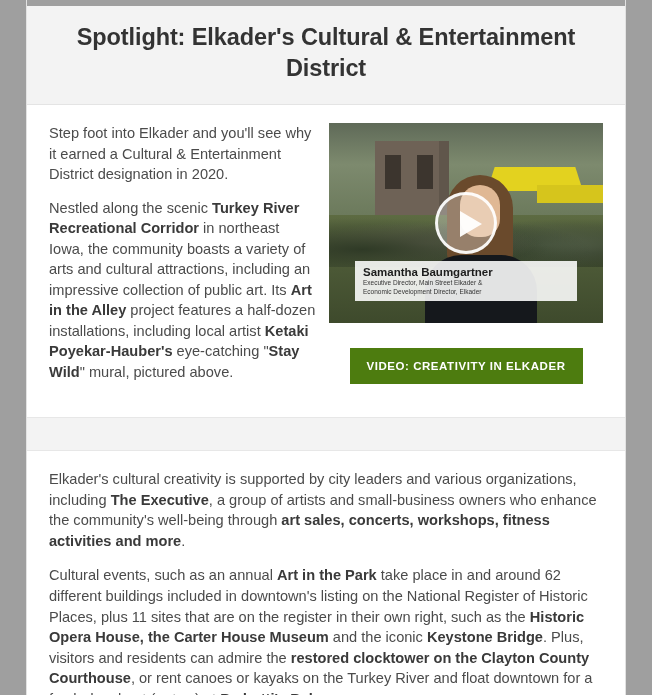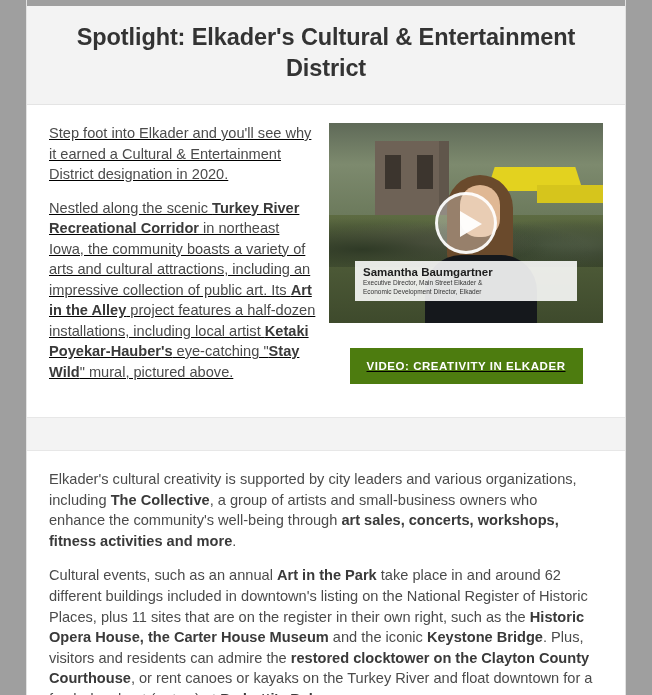--- a/index.html
+++ b/index.html
@@ -56,21 +56,20 @@
     line-height: 31px;
     font-weight: bold;
     color: #333333;
     text-align: center;
     letter-spacing: -0.1px;
   }
 
   
   .section {
     padding: 16px 22px 10px 22px;
-    text-decoration: underline;
   }
   .cols {
     display: flex;
     align-items: flex-start;
   }
   .col-text {
     width: 285px;
     padding-right: 12px;
     padding-top: 2px;
   }
@@ -277,19 +276,19 @@
             <button class="cta">VIDEO: CREATIVITY IN ELKADER</button>
           </div>
 
         </div>
       </div>
     </div>
 
     <div class="band"></div>
 
     <div class="section2">
-      <p><span>Elkader's cultural creativity is supported by city leaders and various organizations, including </span><strong>The Collective</strong><span>, a group of artists and small-business owners who enhance the community's well-being through </span><strong>art sales, concerts, workshops, fitness activities and more</strong><span>.</span></p>
+      <p><span>Elkader's cultural creativity is supported by city leaders and various organizations, including </span><strong>The Executive</strong><span>, a group of artists and small-business owners who enhance the community's well-being through </span><strong>art sales, concerts, workshops, fitness activities and more</strong><span>.</span></p>
 
       <p><span>Cultural events, such as an annual </span><strong>Art in the Park</strong><span> take place in and around 62 different buildings included in downtown's listing on the National Register of Historic Places, plus 11 sites that are on the register in their own right, such as the </span><strong>Historic Opera House, the Carter House Museum</strong><span> and the iconic </span><strong>Keystone Bridge</strong><span>. Plus, visitors and residents can admire the </span><strong>restored clocktower on the Clayton County Courthouse</strong><span>, or rent canoes or kayaks on the Turkey River and float downtown for a fresh doughnut (or two) at </span><strong>Pedretti's Bakery</strong><span>.</span></p>
     </div>
 
   </div>
 </div>
 
 </body></html>

